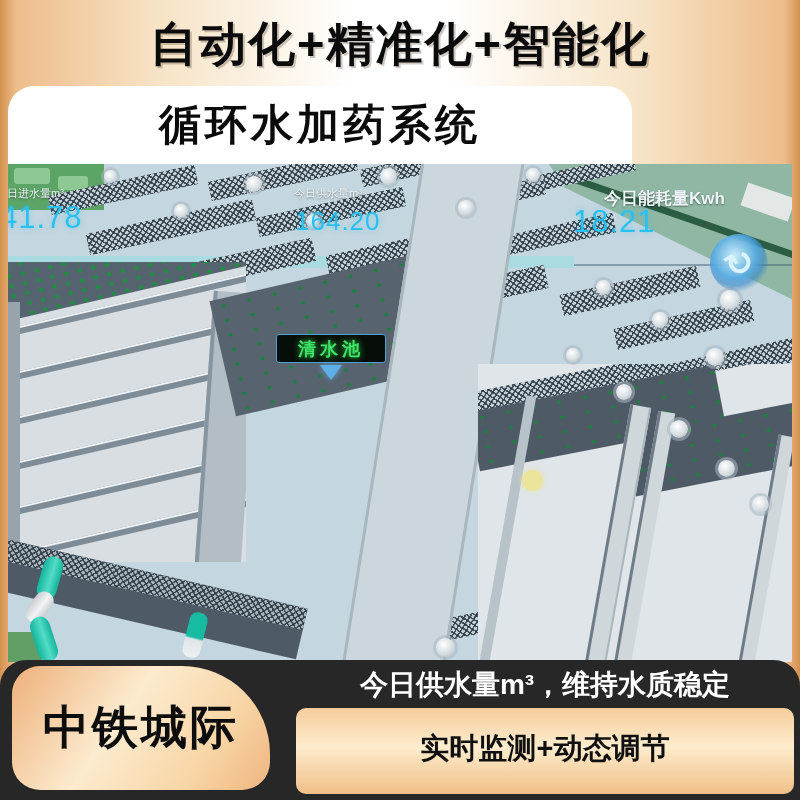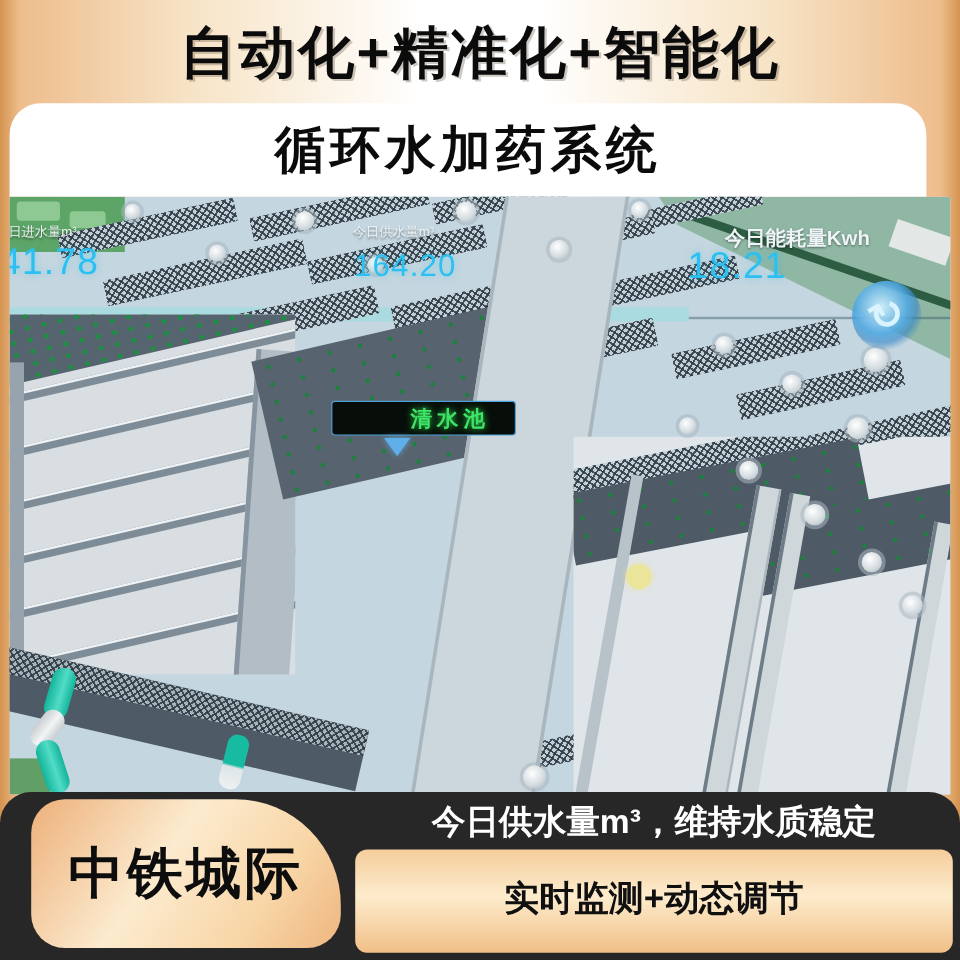--- a/index.html
+++ b/index.html
@@ -8,21 +8,21 @@
     font-family:"Liberation Sans","DejaVu Sans",sans-serif;
     background:linear-gradient(90deg,#d4934f 0%,#eebd8c 2%,#f7e4c7 20%,#ffffff 44%,#ffffff 56%,#f7e4c7 80%,#eebd8c 98%,#d4934f 100%);
   }
   .abs{position:absolute;}
   .hdr-title{
     left:0;top:0;width:800px;height:88px;display:flex;align-items:center;justify-content:center;
     font-size:47px;font-weight:900;color:#0b0b0b;letter-spacing:2px;
     text-shadow:2px 2px 0 rgba(60,40,20,.25);
   }
   .white-card{
-    left:8px;top:86px;width:764px;height:78px;background:#ffffff;
+    left:8px;top:86px;width:624px;height:78px;background:#ffffff;
     border-radius:26px 26px 0 0;display:flex;align-items:center;justify-content:center;
     font-size:42px;font-weight:900;color:#0b0b0b;letter-spacing:4px;
   }
   .scene{left:8px;top:164px;width:784px;height:498px;overflow:hidden;background:#c4d6df;}
   .grate{
     background-color:#c3cfd6;
     background-image:
       repeating-linear-gradient(45deg,rgba(42,56,66,.85) 0 1.5px,transparent 1.5px 4.5px),
       repeating-linear-gradient(-45deg,rgba(42,56,66,.85) 0 1.5px,transparent 1.5px 4.5px);
     border-radius:2px;
@@ -44,34 +44,33 @@
     box-shadow:0 0 0 3px rgba(170,184,193,.55);}
   .metric-label{position:absolute;font-size:11px;color:#eef4f7;white-space:nowrap;
     text-shadow:0 1px 2px rgba(0,0,0,.45);}
   .metric-value{position:absolute;color:#2ac1f2;white-space:nowrap;letter-spacing:1px;
     text-shadow:0 0 6px rgba(42,193,242,.45);}
   .pool-tag{
     position:absolute;left:268px;top:170px;width:108px;height:27px;background:#070d08;
     border:1px solid #4f9fd8;border-radius:3px;display:flex;align-items:center;justify-content:center;
     font-size:18px;font-weight:700;color:#3fe267;letter-spacing:4px;
     text-shadow:0 0 6px #2bda4f;
-    padding-left:44px;
   }
   .pool-pointer{position:absolute;left:312px;top:201px;width:0;height:0;
     border-left:11px solid transparent;border-right:11px solid transparent;
     border-top:15px solid #5fb0e8;filter:drop-shadow(0 0 3px rgba(95,176,232,.8));}
   .compass{
     position:absolute;left:702px;top:70px;width:58px;height:58px;border-radius:50%;
     display:flex;align-items:center;justify-content:center;
     background:radial-gradient(circle at 42% 38%,rgba(208,239,252,.95),rgba(80,168,226,.9) 45%,rgba(52,132,198,.6) 60%,rgba(52,132,198,0) 74%);
   }
   .compass span{font-size:34px;color:#d9f3ff;transform:rotate(-30deg);font-weight:700;}
   .footer-band{left:0;top:660px;width:800px;height:140px;background:#272727;border-radius:26px 26px 0 0;}
   .brand-box{
-    position:absolute;left:26px;top:6px;width:258px;height:124px;
+    position:absolute;left:12px;top:6px;width:258px;height:124px;
     border-radius:28px 88px 28px 28px;
     background:linear-gradient(125deg,#edb07a 0%,#fcebcf 42%,#f8d5a5 75%,#eeb57f 100%);
     display:flex;align-items:center;justify-content:center;
     font-size:46px;font-weight:900;color:#0d0d0d;letter-spacing:3px;
   }
   .footer-headline{
     position:absolute;left:296px;top:6px;width:498px;height:38px;
     display:flex;align-items:center;justify-content:center;
     color:#ffffff;font-size:28px;font-weight:800;white-space:nowrap;
   }

